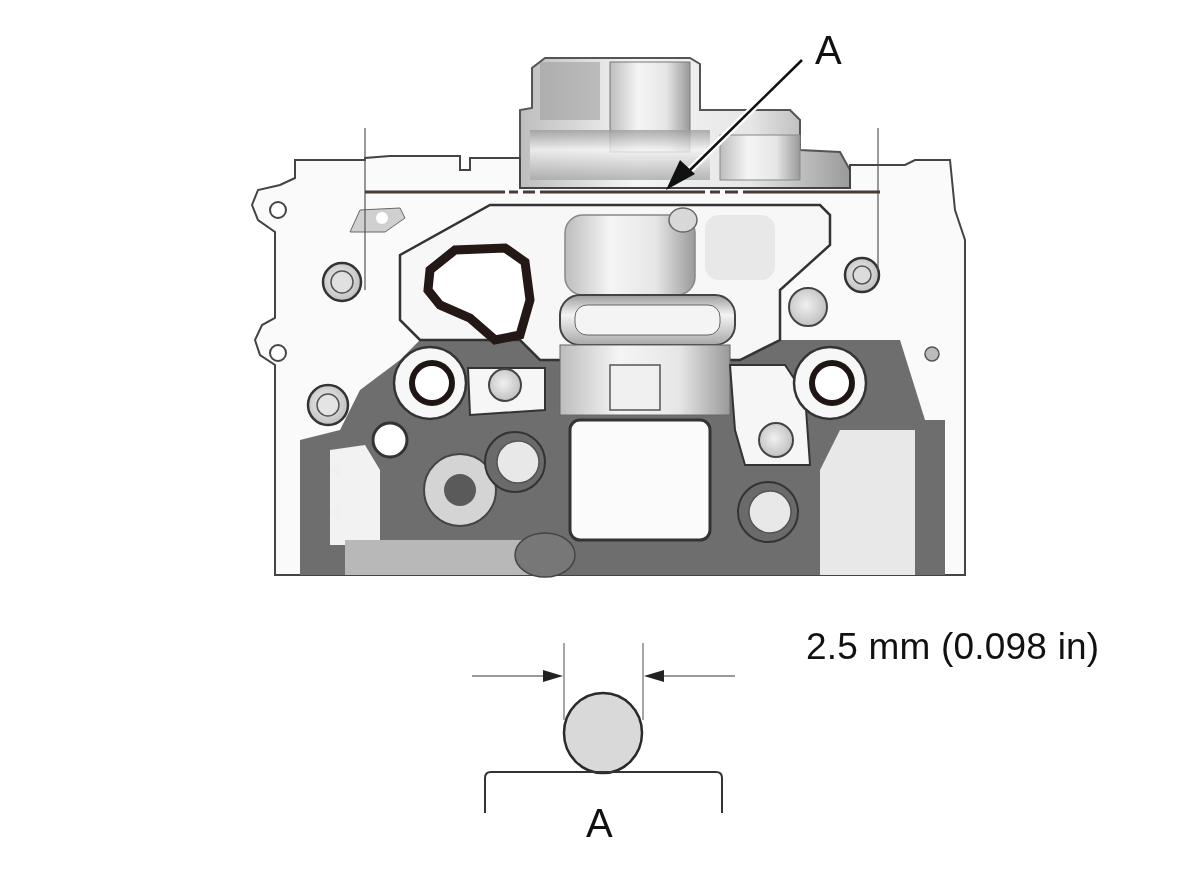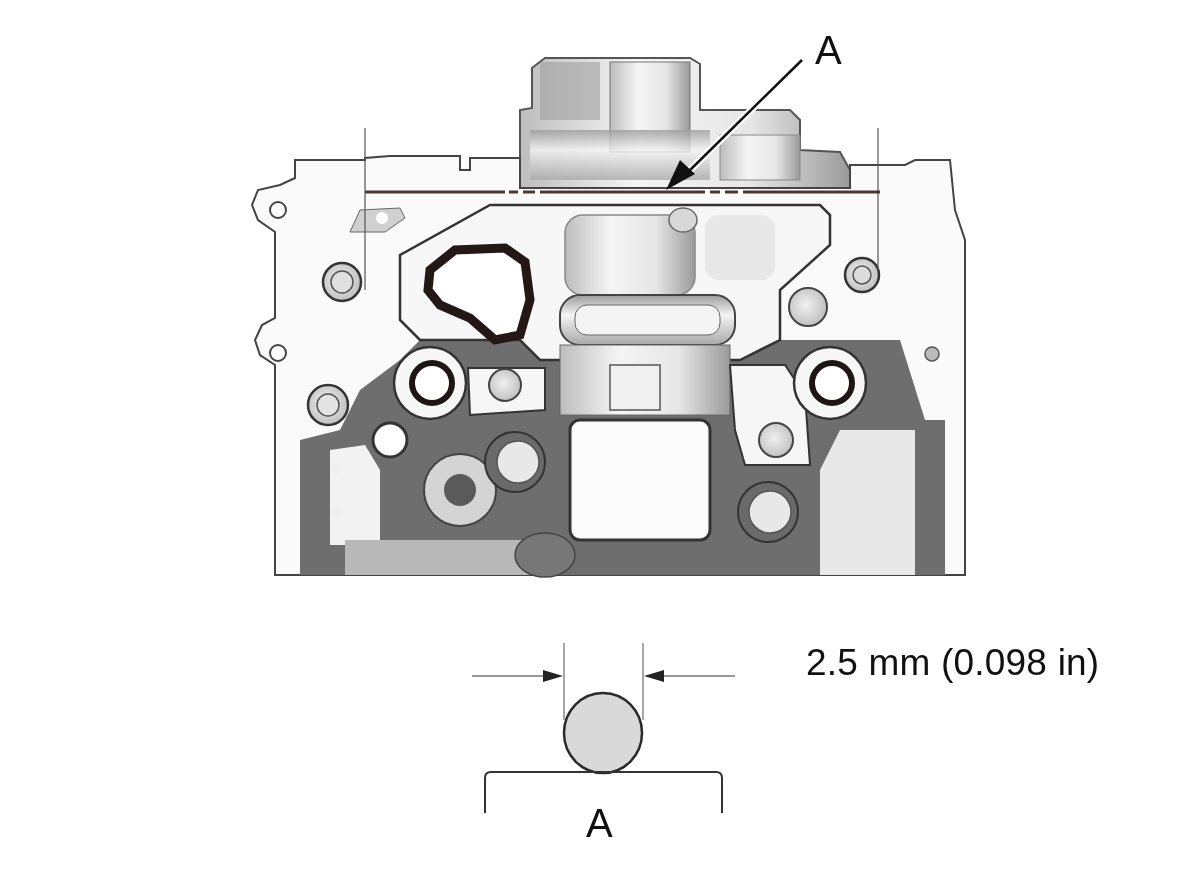--- a/index.html
+++ b/index.html
@@ -2,21 +2,21 @@
 <html><head>
 <meta charset="utf-8">
 <style>
   html, body { margin: 0; padding: 0; background: #ffffff; }
   body { width: 1200px; height: 878px; position: relative; overflow: hidden;
          font-family: "Liberation Sans", sans-serif; }
   .canvas { position: absolute; left: 0; top: 0; width: 1200px; height: 878px; }
   .label-text { position: absolute; color: #111; font-family: "Liberation Sans", sans-serif; line-height: 1; }
   .callout-top { left: 815px; top: 30px; font-size: 40px; }
   .callout-bottom { left: 586px; top: 803px; font-size: 40px; }
-  .dimension { left: 806px; top: 644px; font-size: 37px; letter-spacing: 0.2px; }
+  .dimension { left: 806px; top: 628px; font-size: 37px; letter-spacing: 0.2px; }
 </style>
 </head>
 <body>
 
 <svg class="canvas" viewBox="0 0 1200 878" xmlns="http://www.w3.org/2000/svg">
   <defs>
     <linearGradient id="cyl" x1="0" x2="1" y1="0" y2="0">
       <stop offset="0" stop-color="#bdbdbd"></stop>
       <stop offset="0.35" stop-color="#f5f5f5"></stop>
       <stop offset="0.7" stop-color="#e6e6e6"></stop>

